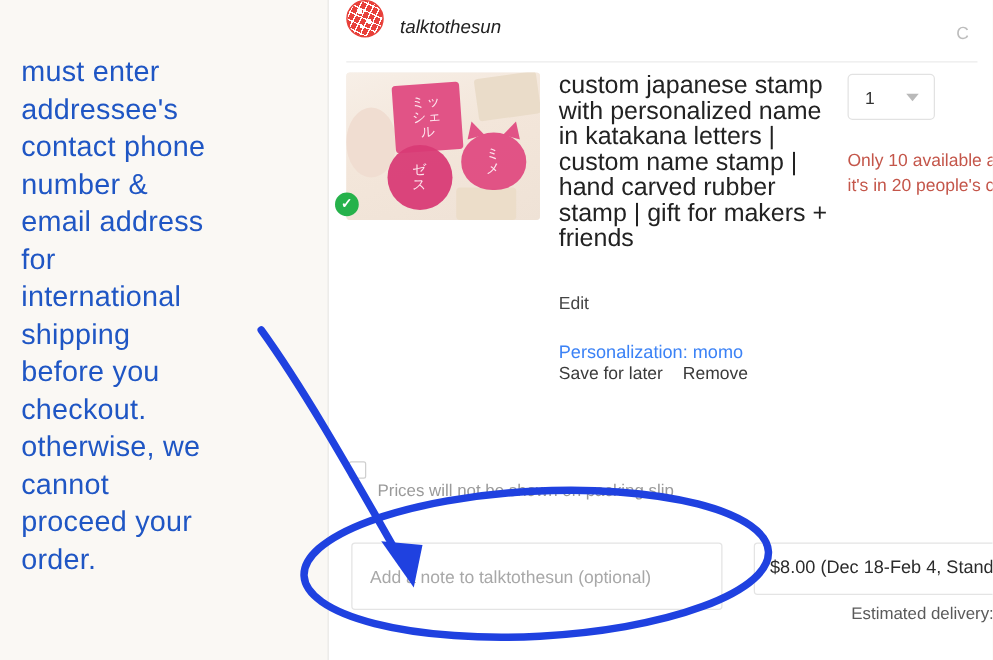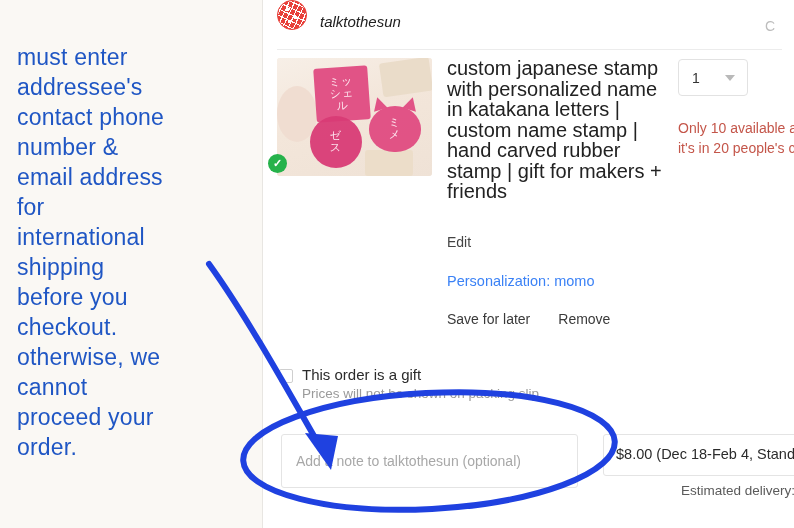--- a/index.html
+++ b/index.html
@@ -130,21 +130,21 @@
   }
   .variation{
     font-size:14.5px;line-height:20.5px;color:#9e9e9e;margin:0 0 12px 0;
   }
   #edit-link{
     display:inline-block;font-size:14px;color:#444444;margin-top:4px;cursor:pointer;text-align:center;
   }
   #personalization{
     font-size:14.5px;color:#3b82f6;margin-top:22px;
   }
-  #item-actions{margin-top:22px;display:flex;gap:28px;}
+  #item-actions{display:flex;gap:16px;}
   .item-action{font-size:14px;color:#3a3a3a;cursor:pointer;}
 
   
   #qty-select{
     position:absolute;left:401px;top:1px;width:70px;height:37px;
     border:1px solid #e2e2e2;border-radius:4px;background:#fff;
     display:flex;align-items:center;box-sizing:border-box;
   }
   #qty-value{font-size:14px;color:#333;margin-left:13px;}
   #qty-caret{
@@ -255,21 +255,20 @@
       <span id="qty-value">1</span>
       <span id="qty-caret"></span>
     </div>
 
     <div id="stock-warning">Only 10 available and it's in 20 people's carts</div>
   </div>
 
   <div id="gift-block">
     <div id="gift-row">
       <div id="gift-checkbox"></div>
-      <div id="gift-label">This order is a gift</div>
     </div>
     <div id="gift-sub">Prices will not be shown on packing slip</div>
   </div>
 
   <div id="note-field">
     <div id="note-placeholder">Add a note to talktothesun (optional)</div>
   </div>
 
   <div id="ship-select">
     <div id="ship-value">$8.00 (Dec 18-Feb 4, Standard</div>

